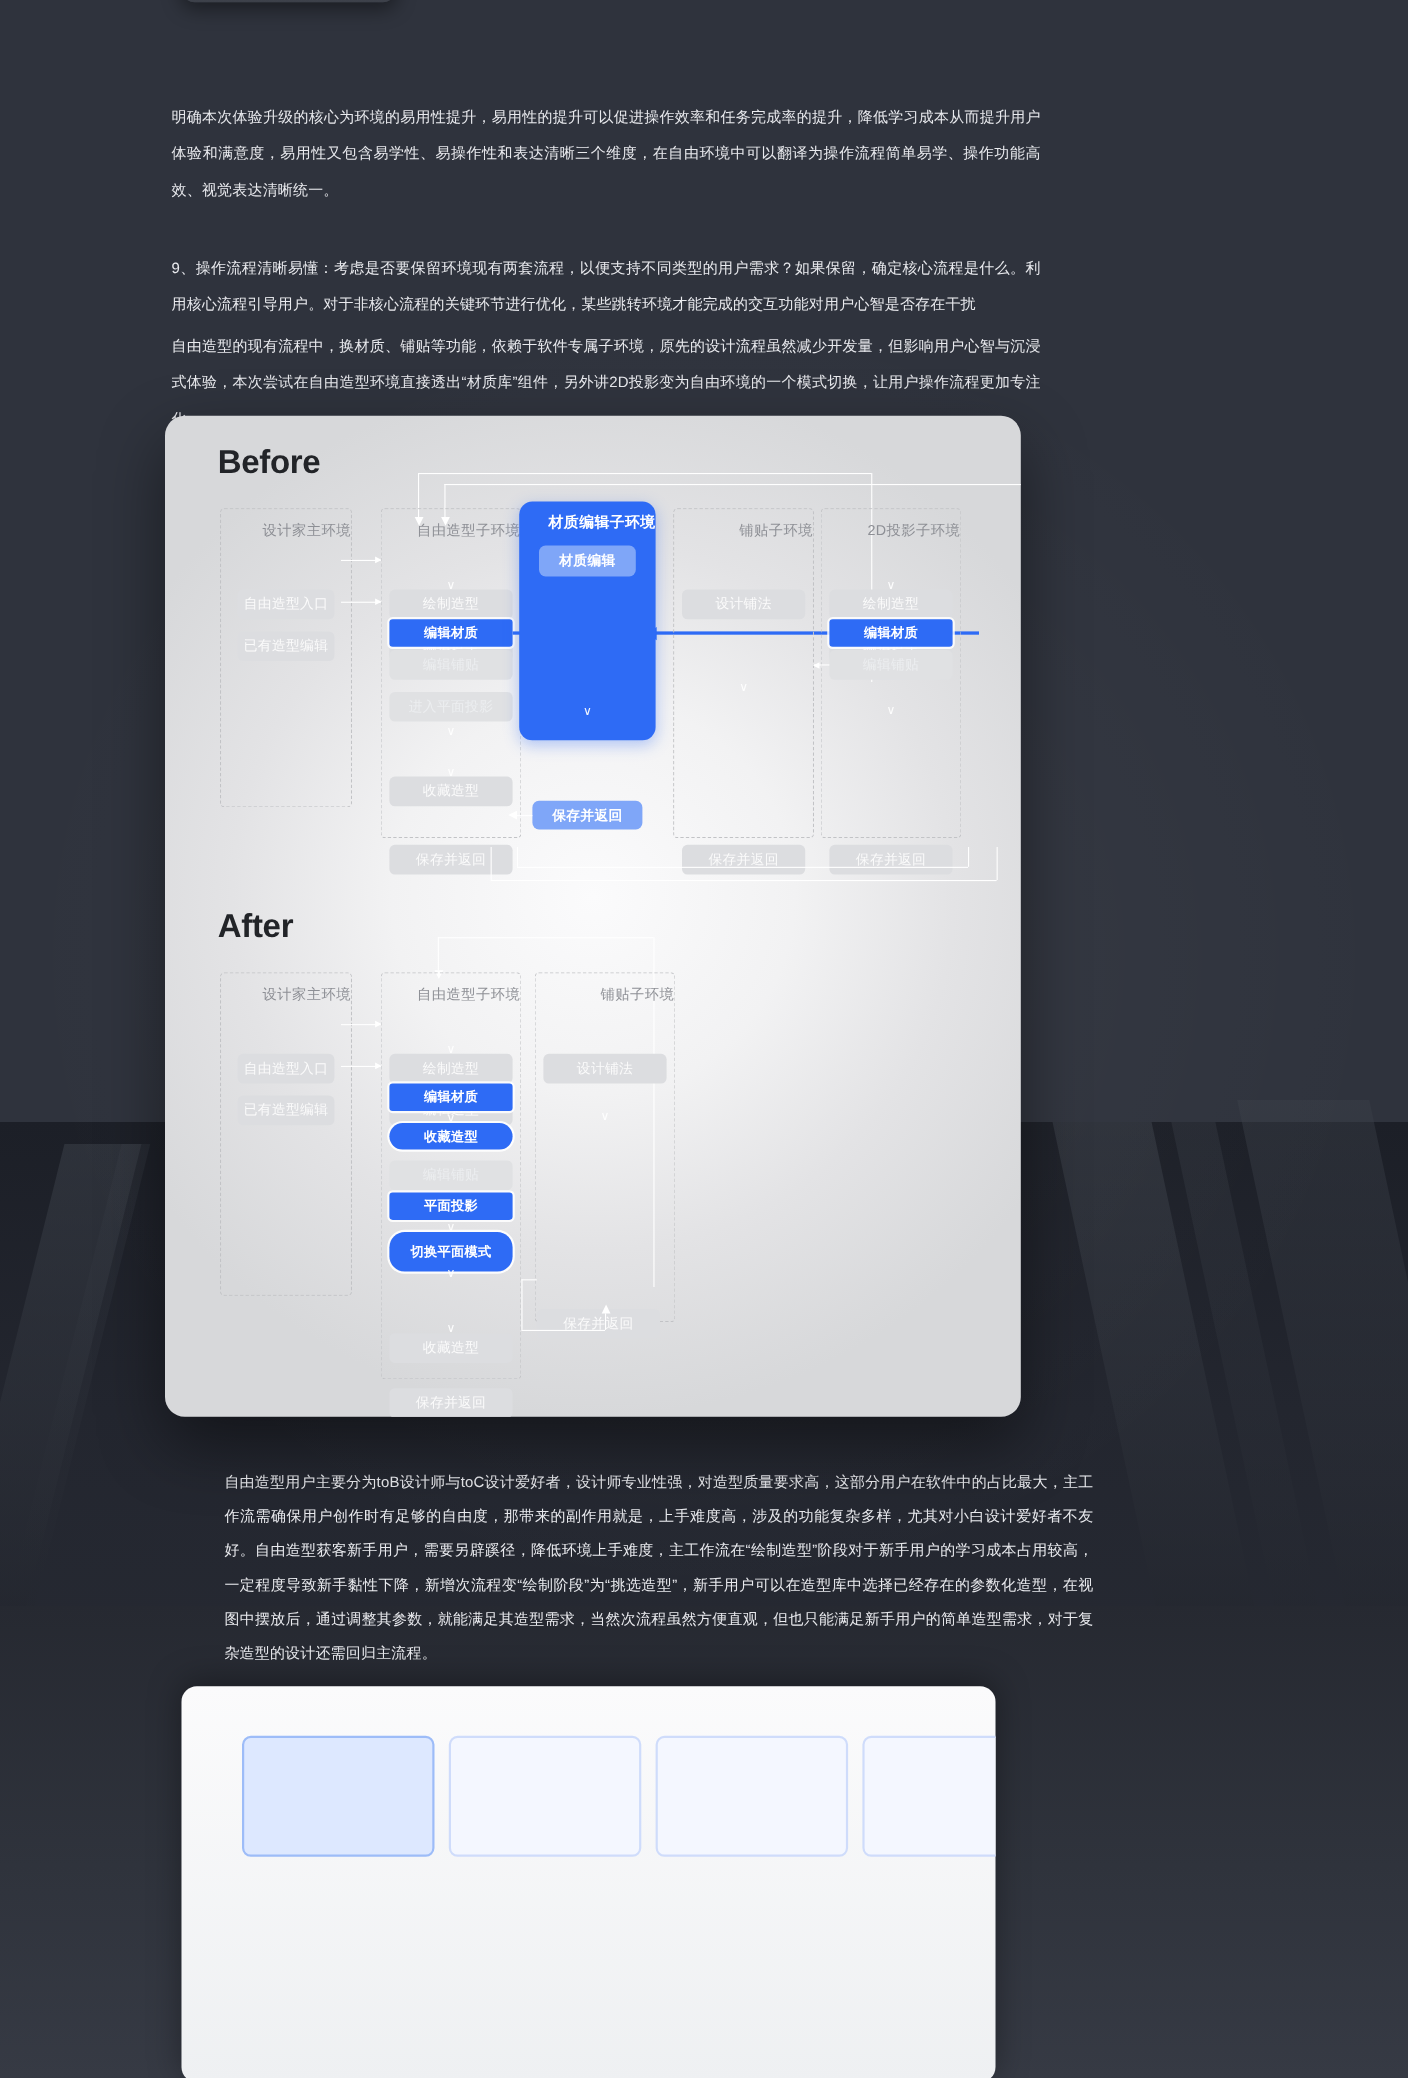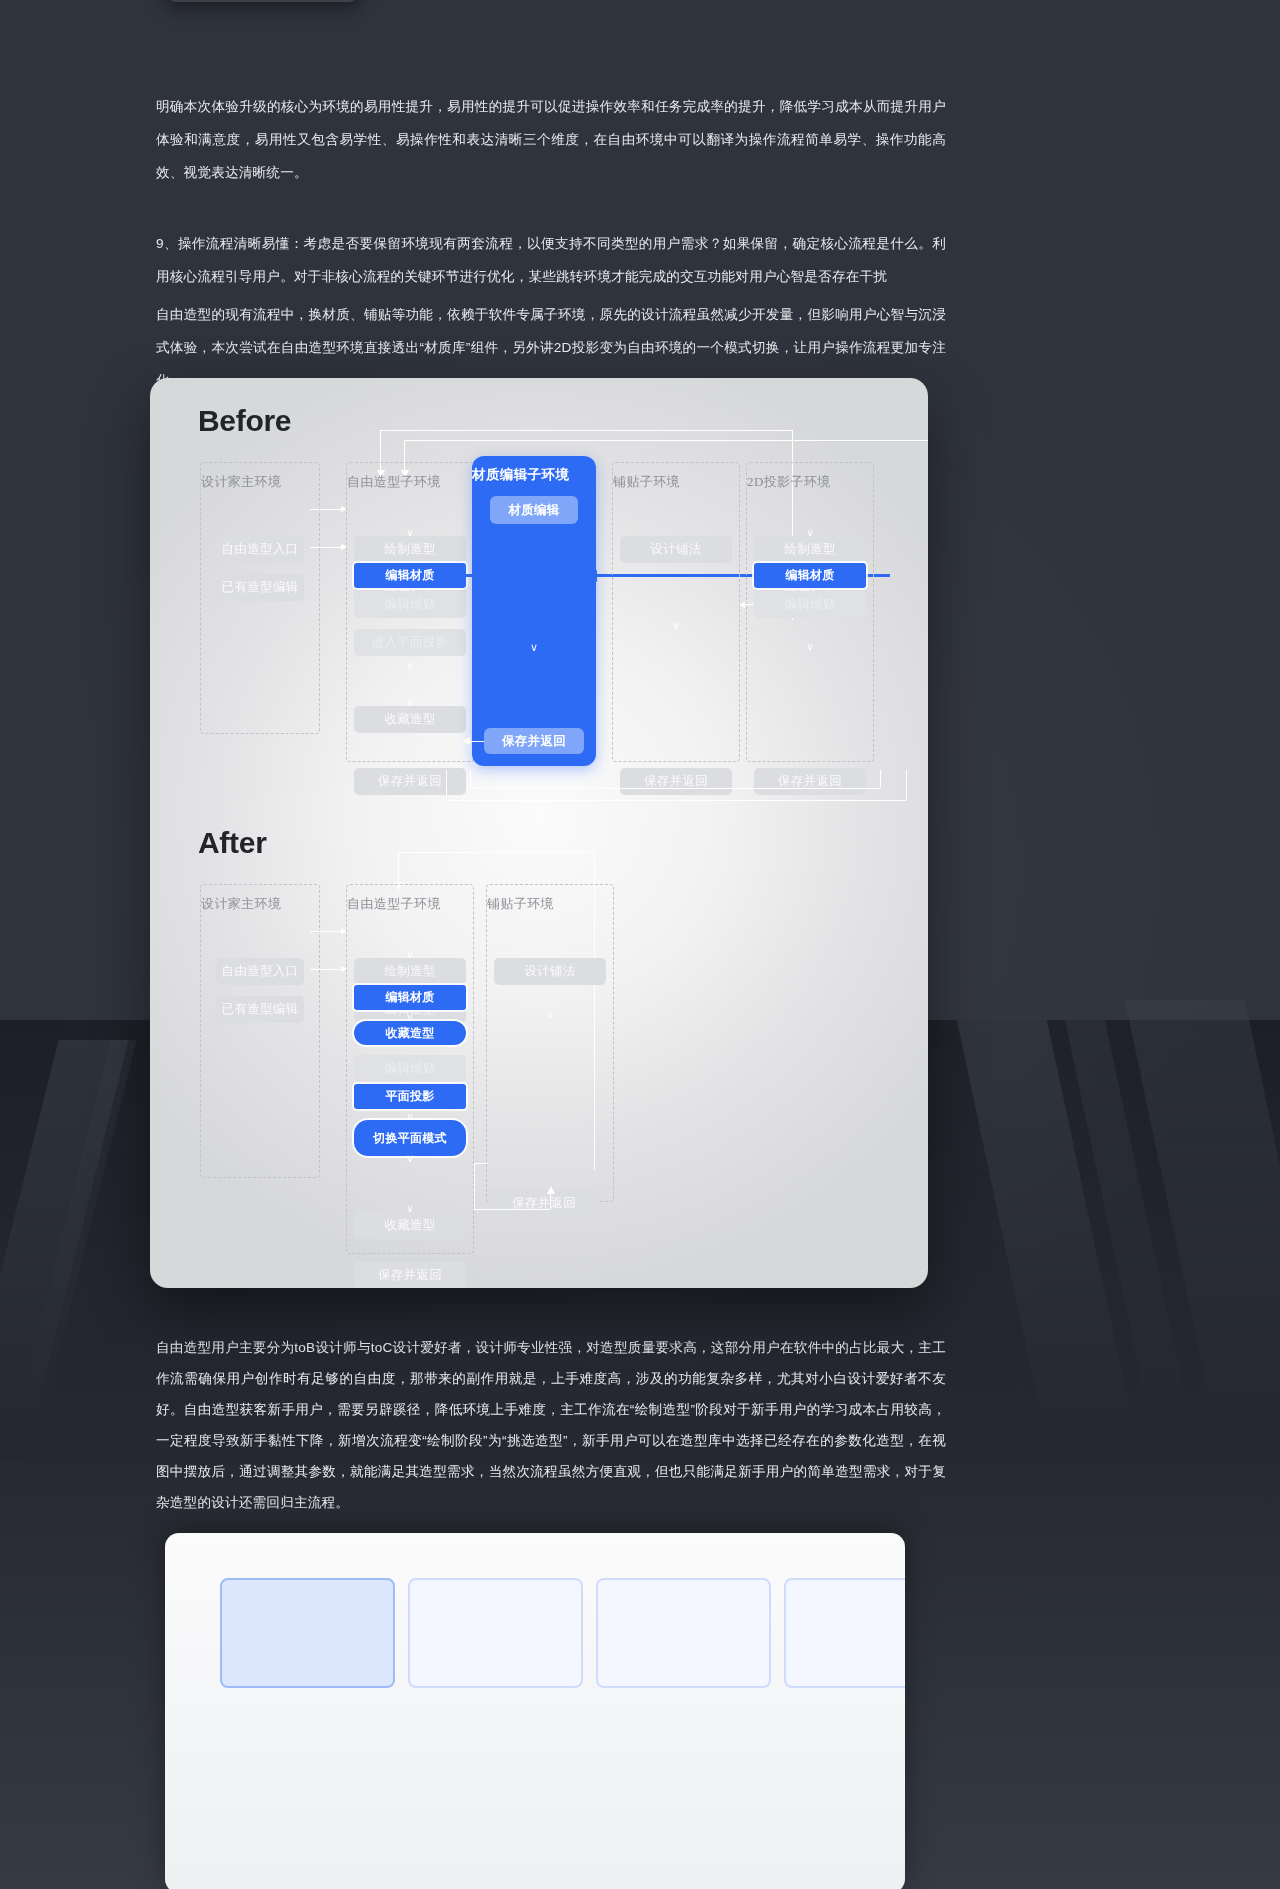--- a/index.html
+++ b/index.html
@@ -47,21 +47,21 @@
     font-size:13.6px;
     line-height:33px;
     letter-spacing:.2px;
     width:790px;
     left:156px;
     text-align:justify;
   }
   #para-intro { top:90px; }
   #para-point1 { top:227px; }
   #para-flow   { top:298px; }
-  #para-users  { top:1332px; line-height:31px; }
+  #para-users  { top:1332px; line-height:31px;margin-left:48px; }
 
   
   .card {
     position:absolute;
     left:150px; top:378px; width:778px; height:910px;
     border-radius:18px;
     background:
       radial-gradient(ellipse 62% 52% at 50% 48%, #fbfbfc 0%, #f2f2f3 38%, #e3e3e5 68%, #d7d8da 100%);
     box-shadow: 0 24px 60px rgba(0,0,0,.45);
     overflow:hidden;
@@ -76,25 +76,24 @@
   }
   #title-before { left:48px; top:26px; }
   #title-after  { left:48px; top:448px; }
   .env-col {
     position:absolute;
     border:1px dashed #c2c3c6;
     border-radius:4px;
   }
   .env-title {
     position:absolute; top:10px; left:0; right:0;
-    text-align:left;
+    text-align:right;
     font-size:13px;
     color:#8d8f95;
     letter-spacing:.4px;
-    font-family:Liberation Serif, serif;
   }
   .env-col.highlight {
     background:#2e6bf5;
     border:none;
     border-radius:12px;
     box-shadow:0 4px 14px rgba(46,107,245,.35);
   }
   .env-col.highlight .env-title { color:#ffffff; font-weight:700; font-size:13.5px; }
 
   .node {
@@ -249,21 +248,21 @@
   <div class="node ghost" style="left:204px;top:251px;width:112px;">进入平面投影</div>
   <div class="chev" style="left:204px;top:282px;width:112px;">∨</div>
   <div class="node faint" style="left:204px;top:288px;width:112px;">收藏造型</div>
   <div class="chev" style="left:204px;top:319px;width:112px;">∨</div>
   <div class="node faint" style="left:204px;top:350px;width:112px;">保存并返回</div>
 
   <div class="arrow-blue right" style="left:316px;top:196px;width:30px;"></div>
 
   <div class="arrow-blue left" style="left:446px;top:196px;width:294px;"></div>
 
-  <div class="env-col highlight" style="left:322px;top:78px;width:124px;height:310px;">
+  <div class="env-col highlight" style="left:322px;top:78px;width:124px;height:217px;">
     <div class="env-title">材质编辑子环境</div>
   </div>
   <div class="node blue-soft" style="left:340px;top:118px;width:88px;height:28px;">材质编辑</div>
   <div class="chev" style="left:340px;top:264px;width:88px;">∨</div>
   <div class="node blue-soft" style="left:334px;top:350px;width:100px;height:26px;">保存并返回</div>
 
   <div class="poly" style="left:320px;top:363px;width:14px;height:0;border-top-width:1px;"></div>
   <div class="poly" style="left:320px;top:363px;width:0;height:0;">
       <i class="tipleft"></i>
     </div>

